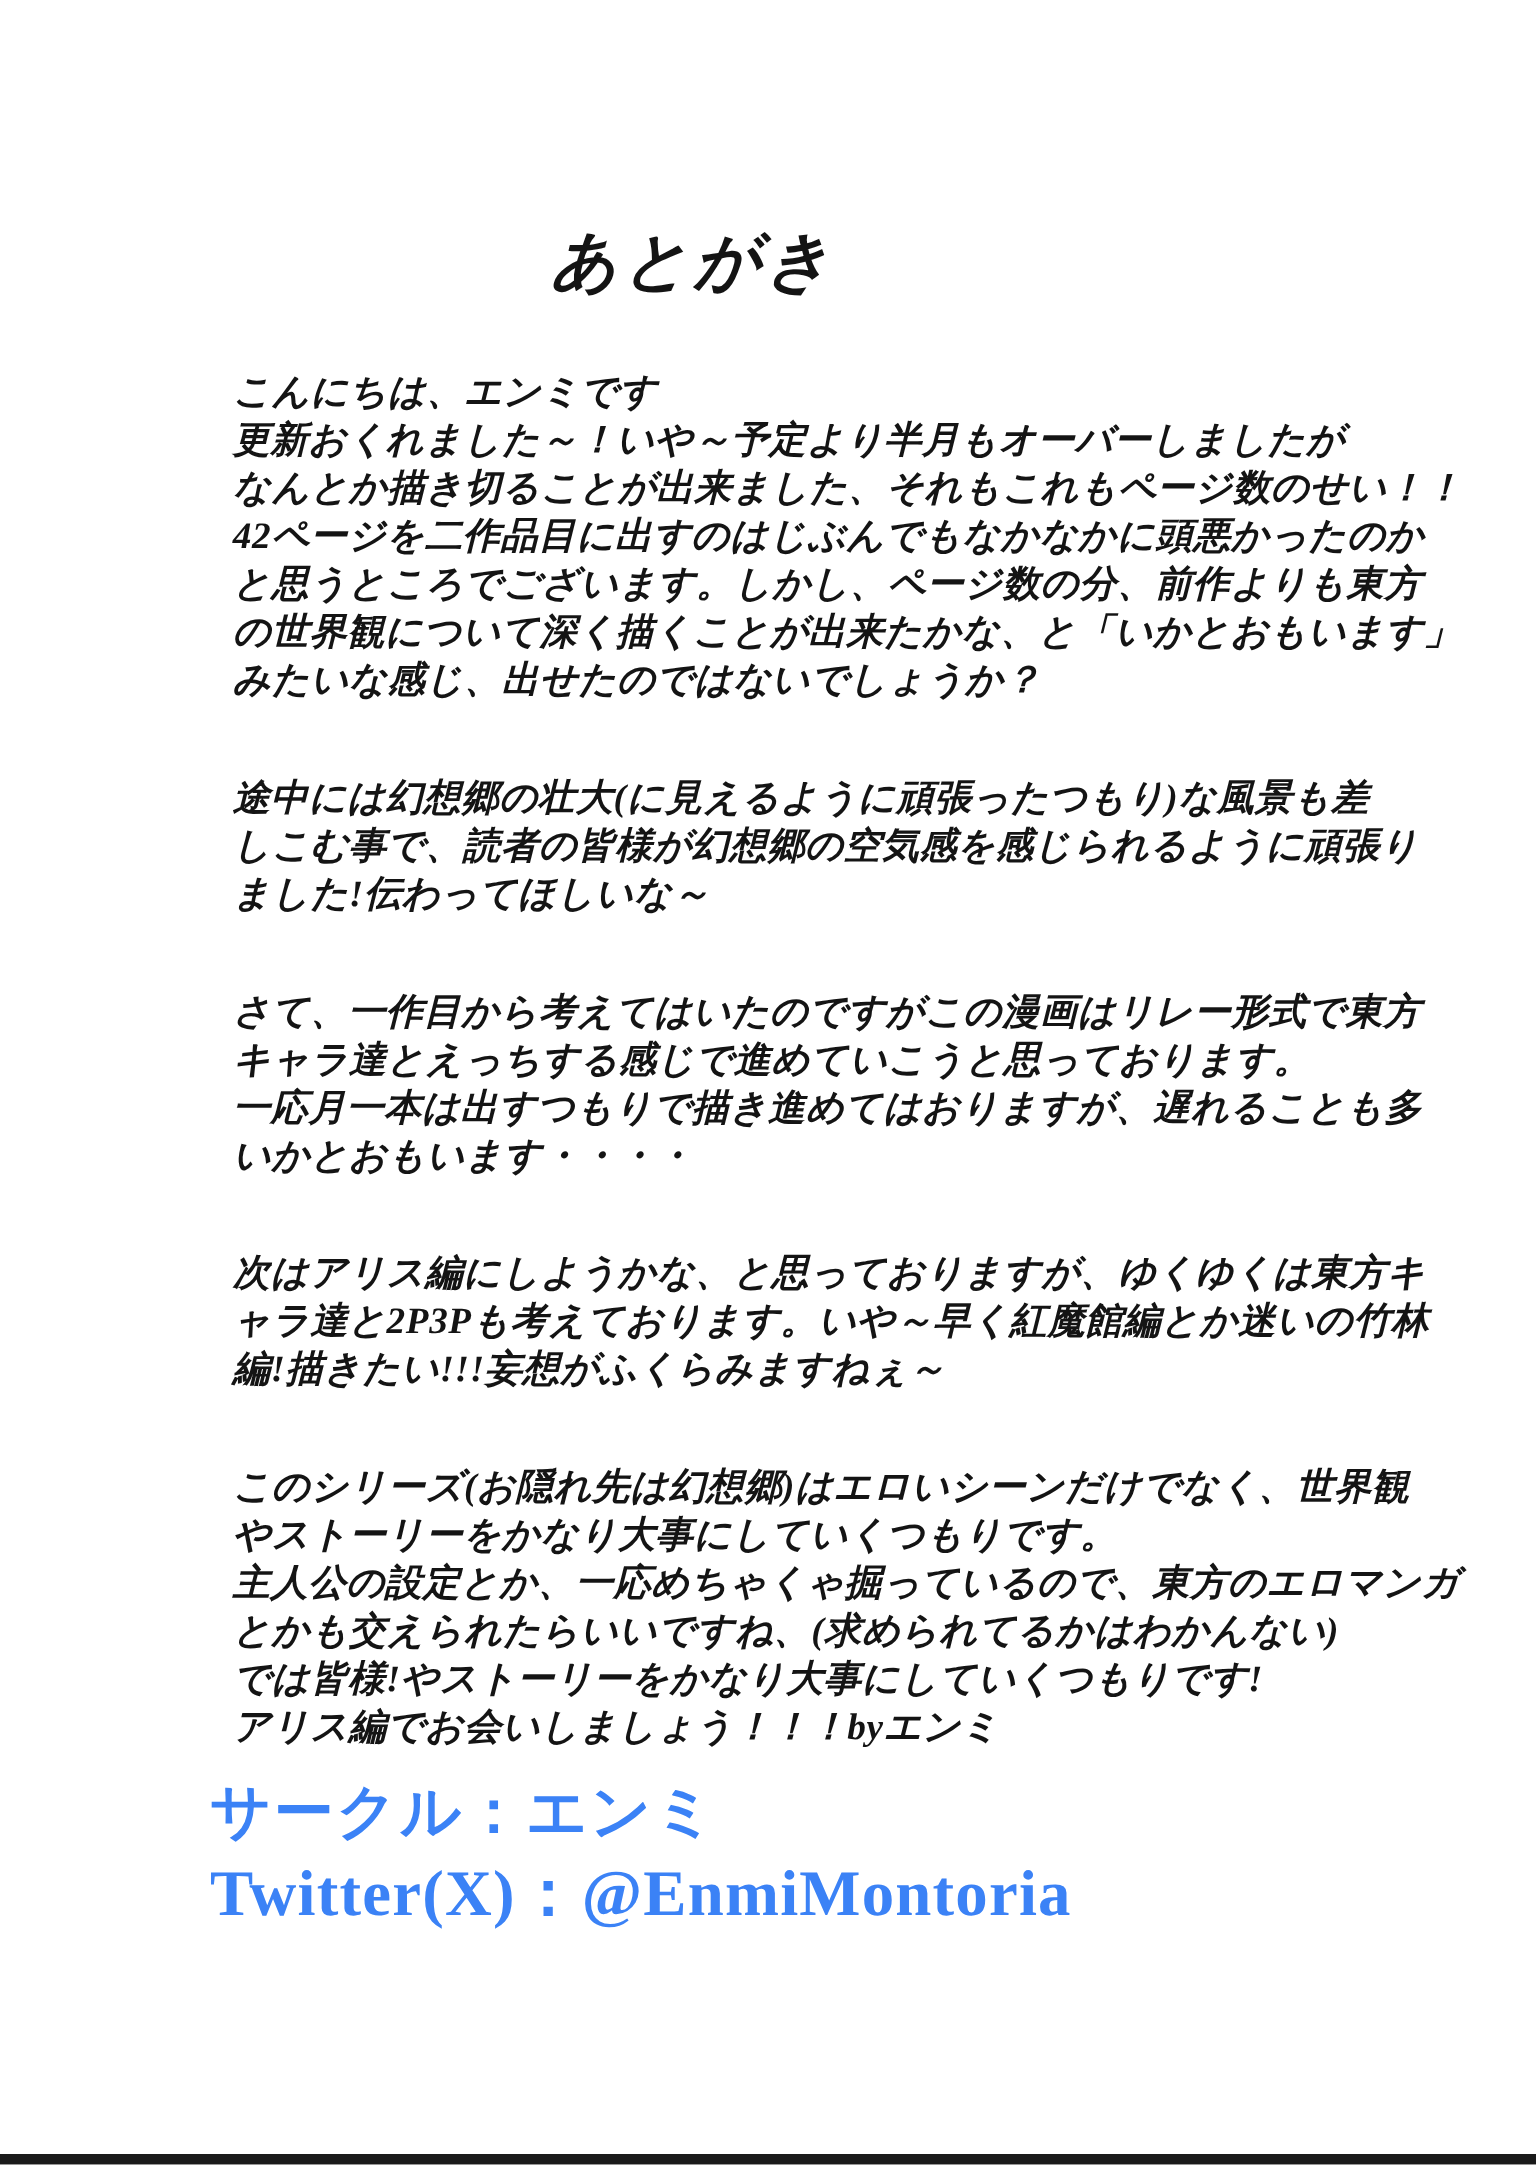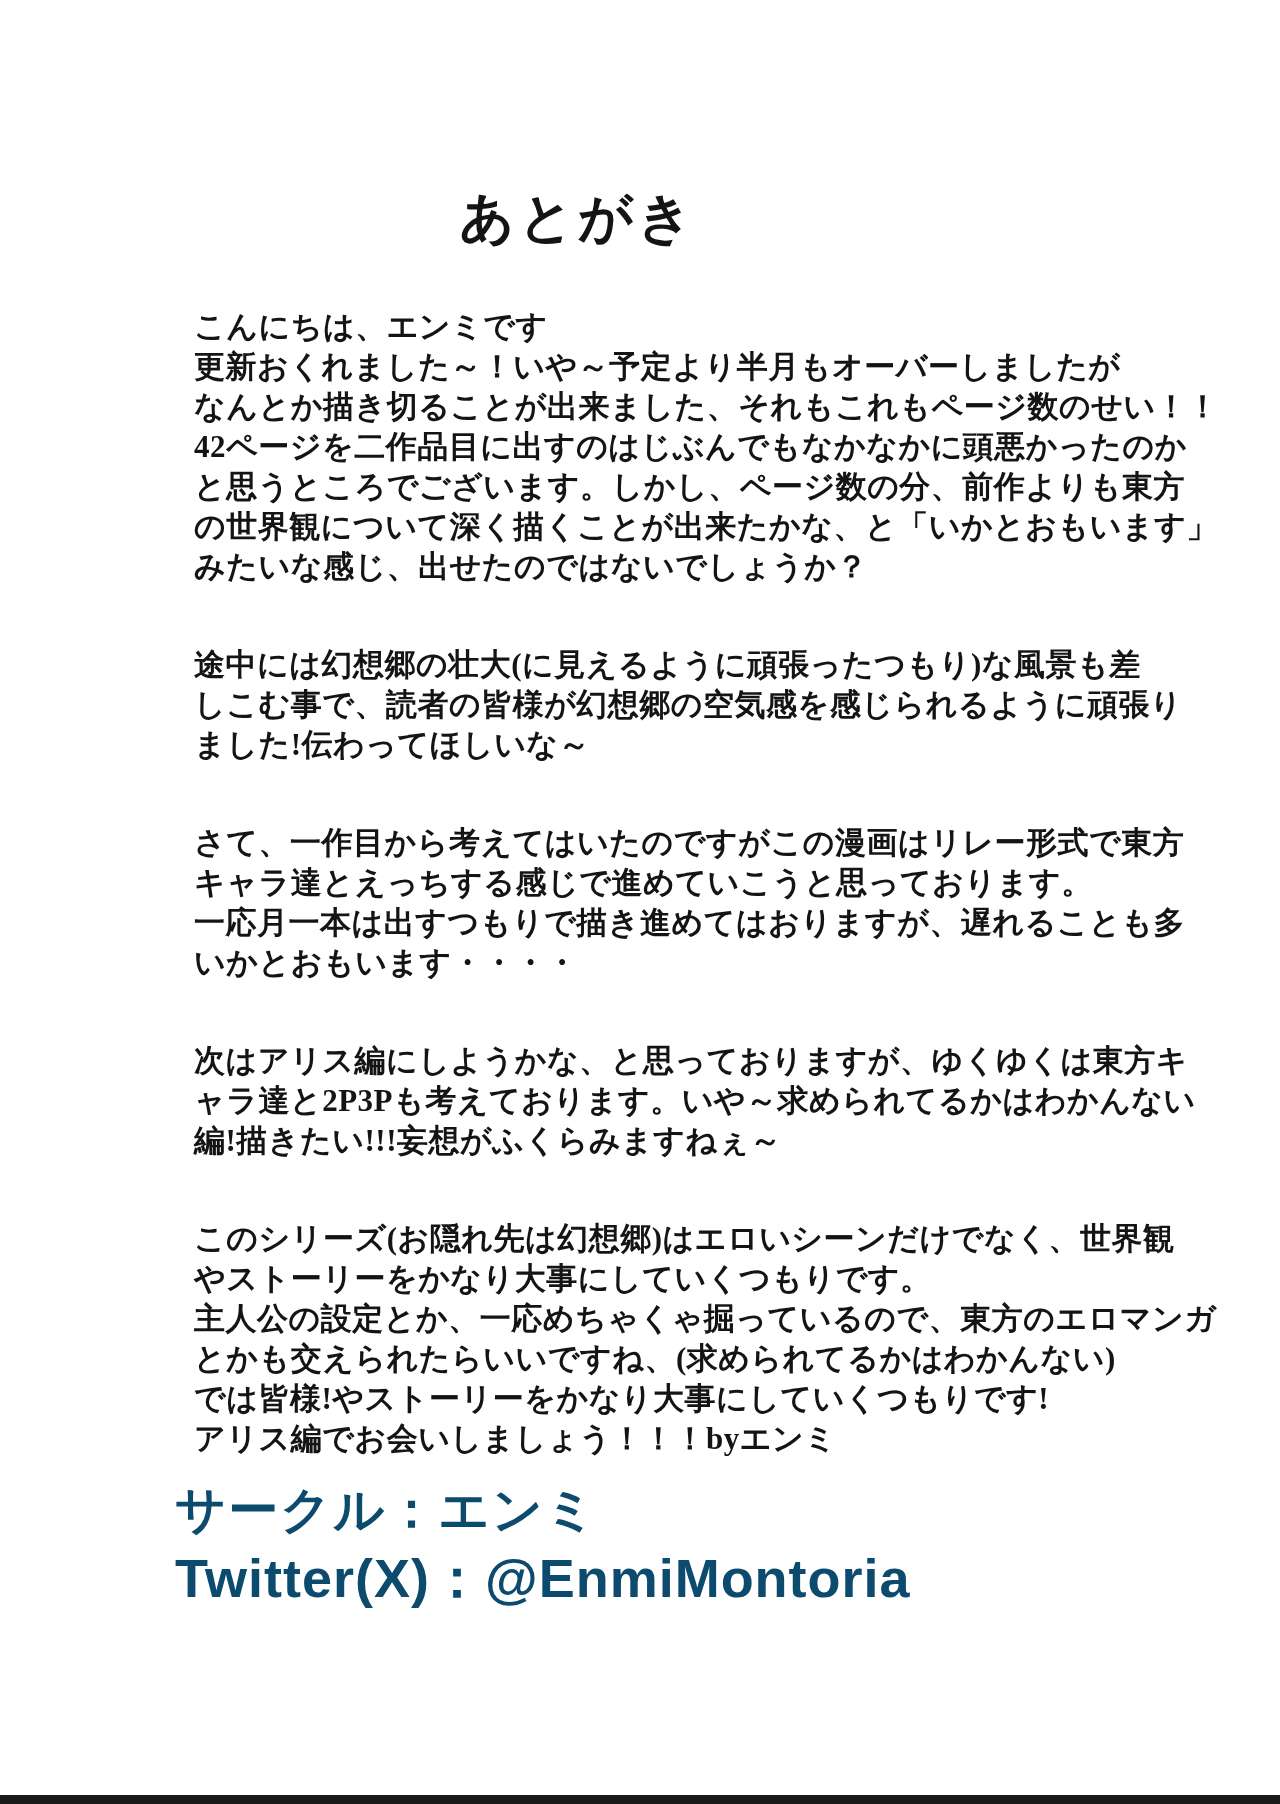--- a/index.html
+++ b/index.html
@@ -14,20 +14,21 @@
     background: #ffffff;
     color: #141414;
     overflow: hidden;
     font-family: "Liberation Serif", "DejaVu Serif", serif;
   }
   .content {
     position: absolute;
     left: 178px;
     top: 0;
     width: 800px;
+    font-style: italic;
   }
   .title {
     margin: 0;
     margin-top: 182px;
     margin-bottom: 52px;
     text-align: center;
     font-family: "DejaVu Sans", "Liberation Sans", sans-serif;
     font-weight: 900;
     font-size: 54px;
     letter-spacing: 4px;
@@ -44,23 +45,23 @@
     line-height: 40px;
     font-weight: bold;
     letter-spacing: 0.5px;
     white-space: nowrap;
   }
   .footer {
     position: absolute;
     left: 175px;
     top: 1478px;
     width: 1000px;
-    font-family: Liberation Sans, sans-serif;
+    font-family: Liberation Serif, serif;
     font-weight: 900;
-    color: #0c4a6e;
+    color: #3b82f6;
   }
   .footer .circle {
     font-size: 50px;
     line-height: 64px;
     letter-spacing: 2px;
   }
   .footer .twitter {
     font-size: 54px;
     line-height: 72px;
     letter-spacing: 1px;
@@ -96,21 +97,21 @@
           <div class="line">ました!伝わってほしいな～</div>
         </div>
         <div class="para">
           <div class="line">さて、一作目から考えてはいたのですがこの漫画はリレー形式で東方</div>
           <div class="line">キャラ達とえっちする感じで進めていこうと思っております。</div>
           <div class="line">一応月一本は出すつもりで描き進めてはおりますが、遅れることも多</div>
           <div class="line">いかとおもいます・・・・</div>
         </div>
         <div class="para">
           <div class="line">次はアリス編にしようかな、と思っておりますが、ゆくゆくは東方キ</div>
-          <div class="line">ャラ達と2P3Pも考えております。いや～求められてるかはわかんない</div>
+          <div class="line">ャラ達と2P3Pも考えております。いや～早く紅魔館編とか迷いの竹林</div>
           <div class="line">編!描きたい!!!妄想がふくらみますねぇ～</div>
         </div>
         <div class="para">
           <div class="line">このシリーズ(お隠れ先は幻想郷)はエロいシーンだけでなく、世界観</div>
           <div class="line">やストーリーをかなり大事にしていくつもりです。</div>
           <div class="line">主人公の設定とか、一応めちゃくゃ掘っているので、東方のエロマンガ</div>
           <div class="line">とかも交えられたらいいですね、(求められてるかはわかんない)</div>
           <div class="line">では皆様!やストーリーをかなり大事にしていくつもりです!</div>
           <div class="line">アリス編でお会いしましょう！！！byエンミ</div>
         </div>

